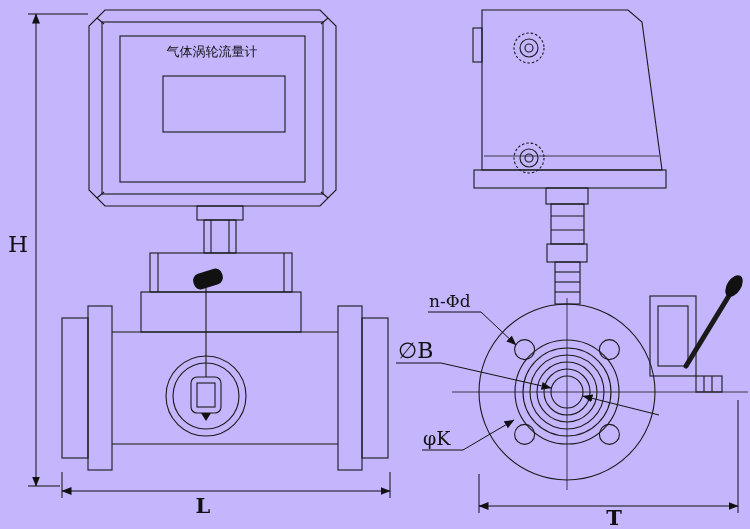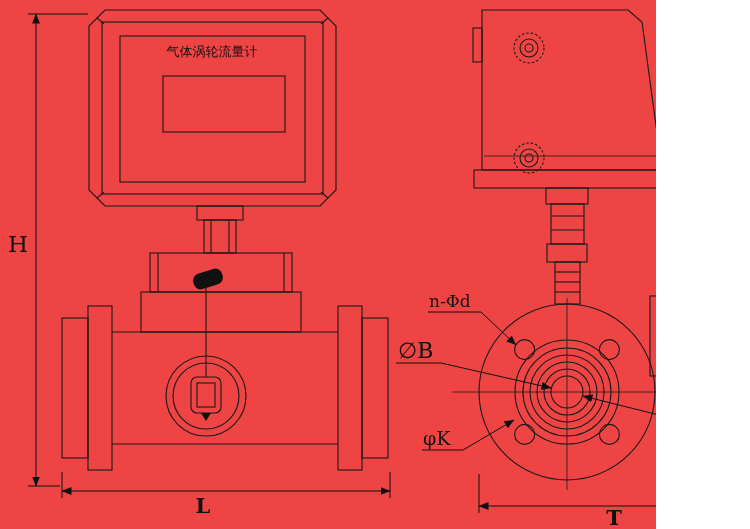--- a/index.html
+++ b/index.html
@@ -1,19 +1,19 @@
 <!DOCTYPE html>
 <html><head>
 <meta charset="utf-8">
 <style>
   html,body{margin:0;padding:0;background:#fff;}
   .canvas{
     position:relative;
-    width:656px;height:529px;
-    background:#ef4444;
+    width:750px;height:529px;
+    background:#c4b5fd;
     font-family:"DejaVu Serif","Liberation Serif",serif;
     overflow:hidden;
   }
   svg{display:block;}
   .ln{fill:none;stroke:#1a1a1a;stroke-width:1.1;}
   .thin{fill:none;stroke:#1a1a1a;stroke-width:0.8;}
   .knurl{fill:none;stroke:#1a1a1a;stroke-width:1.1;stroke-dasharray:2.5 2;}
   .solid{fill:#111;stroke:none;}
   .lever{fill:none;stroke:#1a1a1a;stroke-width:5;stroke-linecap:round;}
   .dim{fill:none;stroke:#111;stroke-width:1;}

